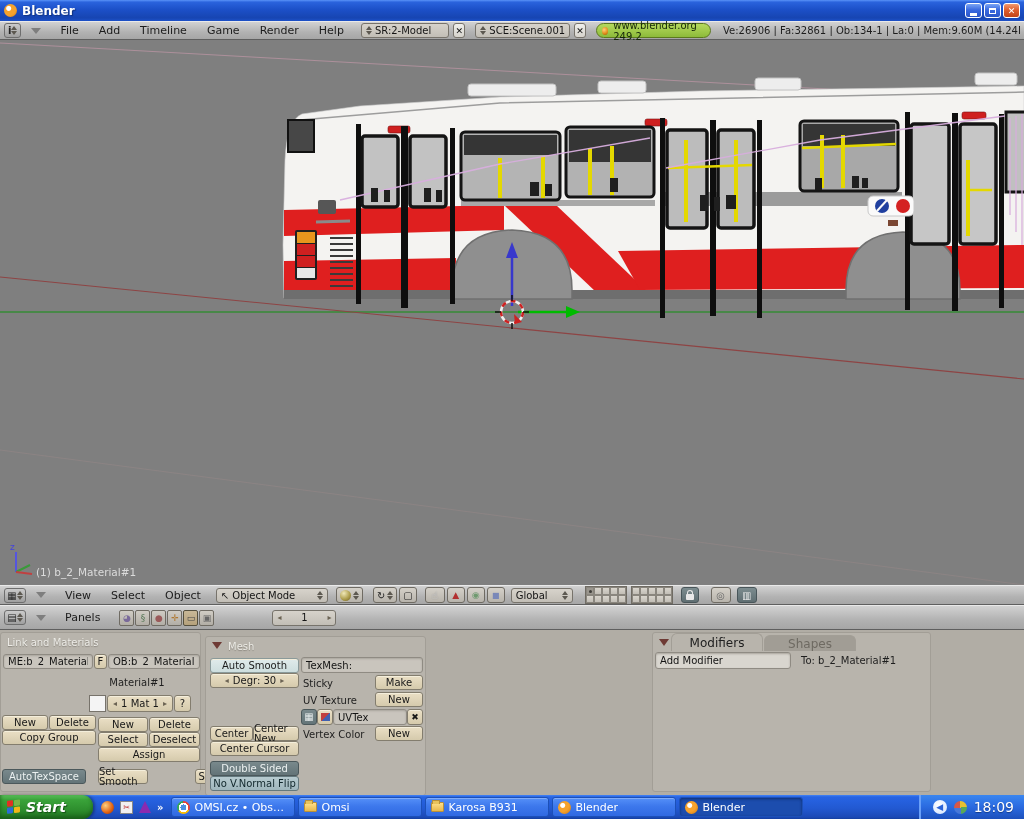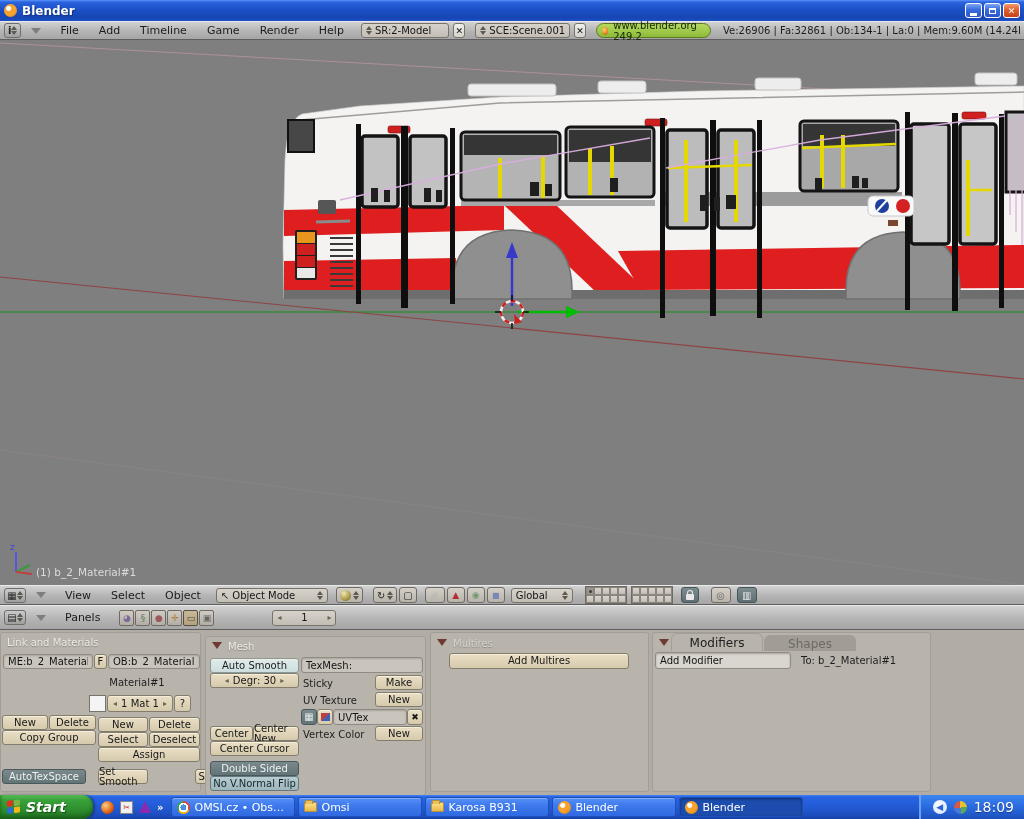--- a/index.html
+++ b/index.html
@@ -538,25 +538,20 @@
         </div>
       <span class="plabel abs" style="left:97px;top:92px;">Vertex Color</span>
       <div class="btn abs" style="left:169px;top:89px;width:48px;height:15px;">New</div>
       <div class="btn abs" style="left:4px;top:89px;width:43px;height:15px;">Center</div>
       <div class="btn abs" style="left:47px;top:89px;width:46px;height:15px;">Center New</div>
       <div class="btn abs" style="left:4px;top:104px;width:89px;height:15px;">Center Cursor</div>
       <div class="btn dark abs" style="left:4px;top:124px;width:89px;height:15px;">Double Sided</div>
       <div class="btn ltblue abs" style="left:4px;top:139px;width:89px;height:15px;">No V.Normal Flip</div>
     </div>
 
-    <div class="panel" style="left:430px;top:2px;width:219px;height:160px;">
-      <span class="panel-arrow" style="left:6px;top:6px;"></span>
-      <span class="panel-title" style="left:22px;top:5px;color:#d6d4ce;">Multires</span>
-      <div class="btn abs" style="left:18px;top:20px;width:180px;height:16px;">Add Multires</div>
-    </div>
 
     <div class="panel" style="left:652px;top:2px;width:279px;height:160px;">
       <span class="panel-arrow" style="left:6px;top:6px;"></span>
       <div class="tab active" style="left:18px;top:0px;width:92px;">Modifiers</div>
       <div class="tab inactive" style="left:111px;width:92px;">Shapes</div>
       <div class="field abs" style="left:2px;top:19px;width:136px;height:17px;background:#d9d6cf;text-align:center;">
           <span>Add Modifier</span>
         </div>
       <span class="plabel abs" style="left:148px;top:22px;">To: b_2_Material#1</span>
     </div>

